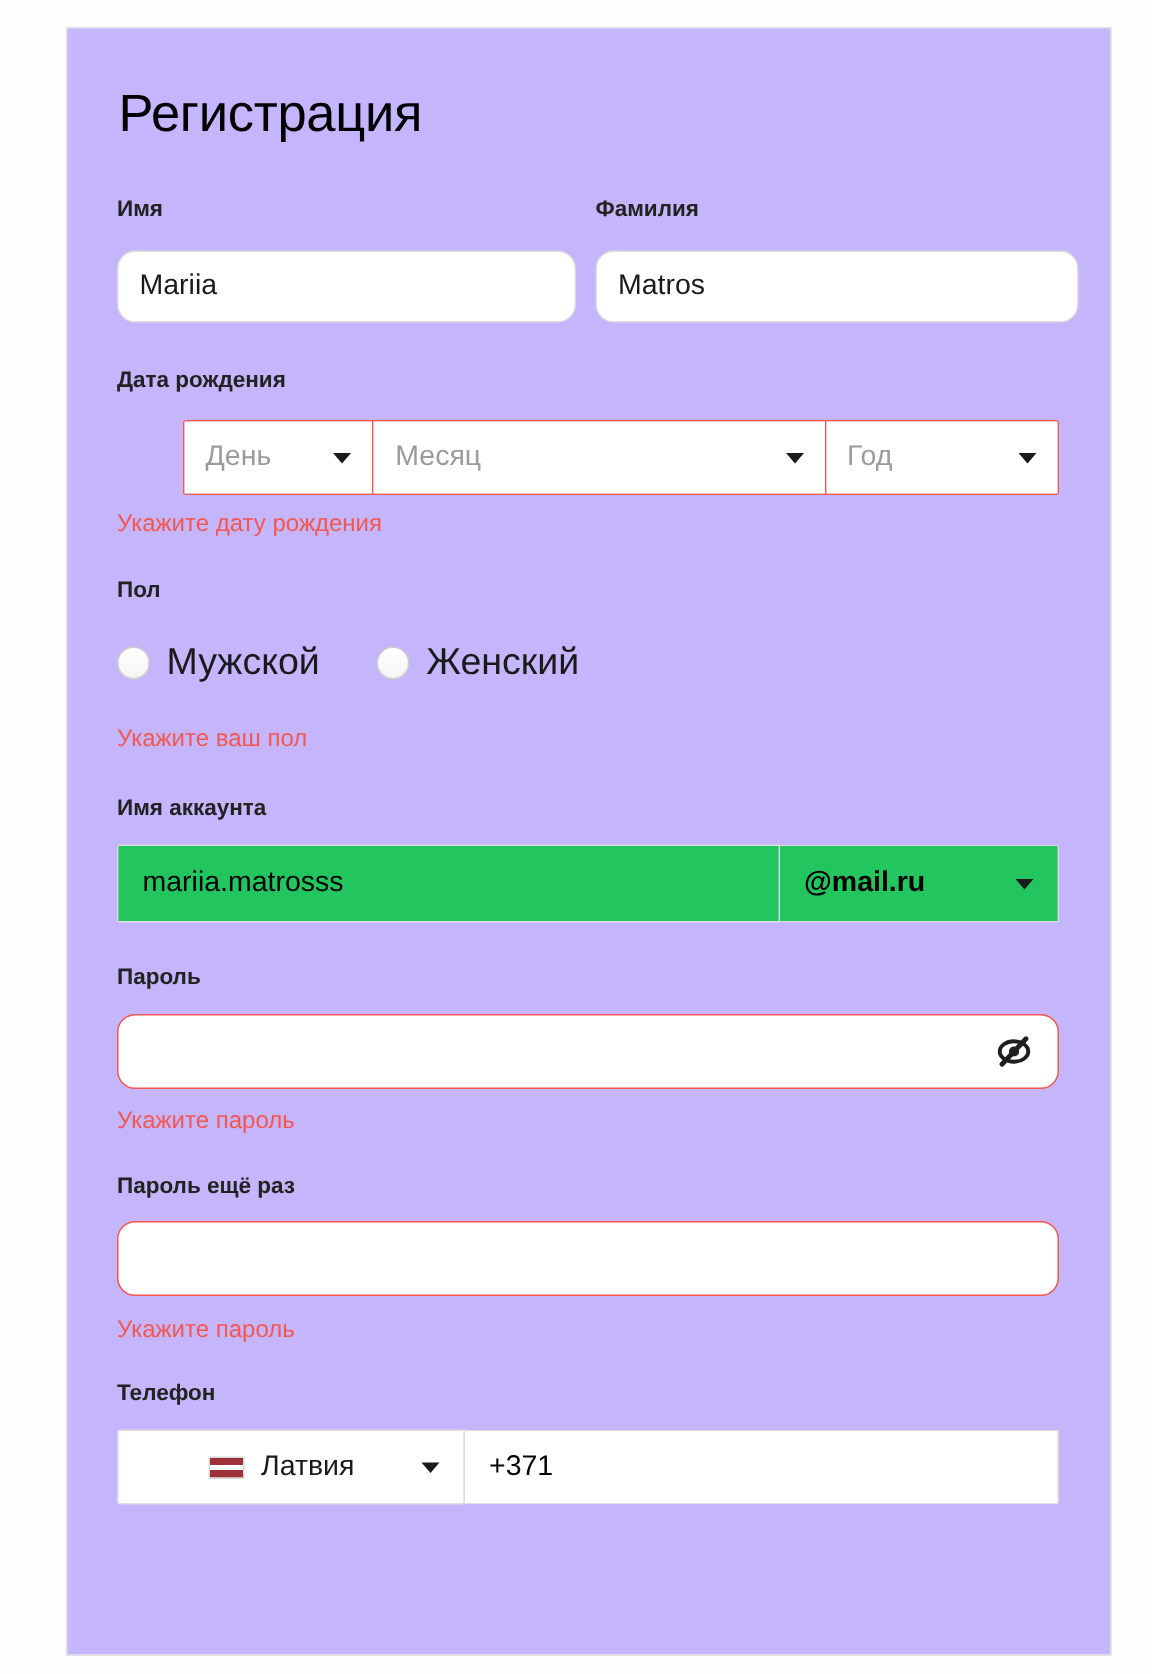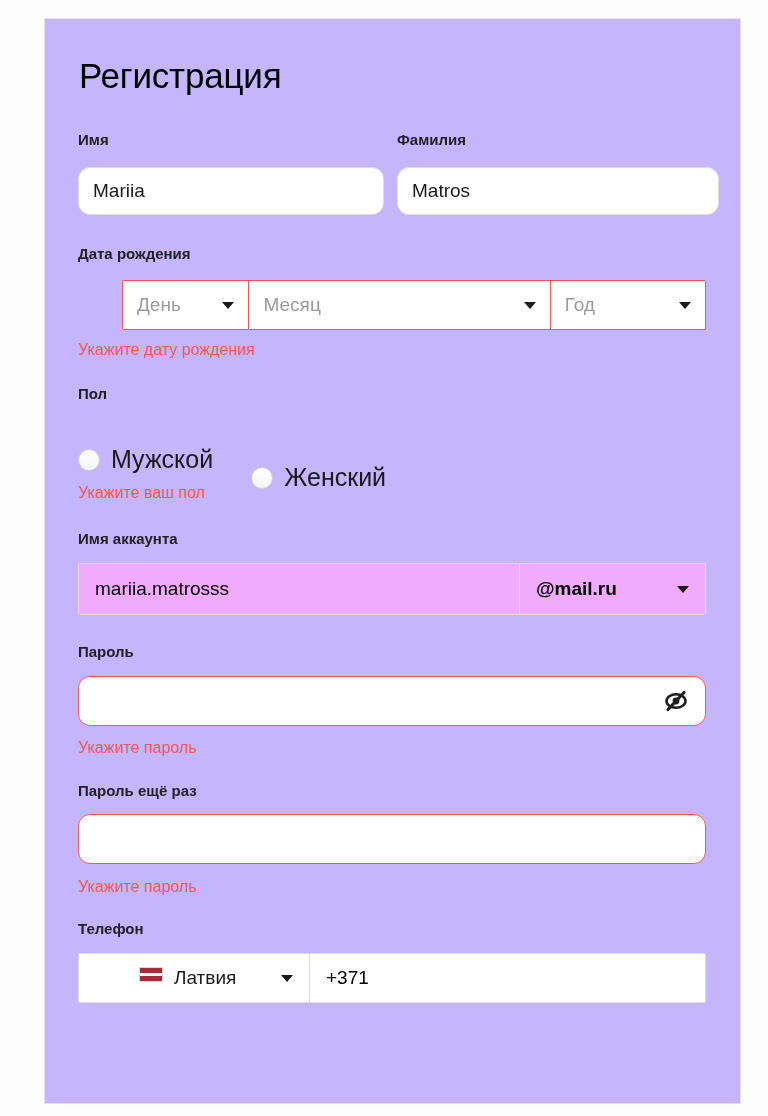--- a/index.html
+++ b/index.html
@@ -105,21 +105,21 @@
     display:inline-block;
   }
   .radio-label { font-size:25px; color:#1a1a1a; margin-left:11px; }
   .radio-group { display:flex; align-items:center; }
   .b-gender-err     { position:absolute; left:78px;  top:483px; }
 
   .b-acct-label     { position:absolute; left:78px;  top:530px; }
   .b-acct-row       { position:absolute; left:78px;  top:563px; width:628px; display:flex; }
   .acct-input { width:442px; border:1px solid #dddddd; border-radius:2px 0 0 2px; }
   .acct-domain{ width:186px; border:1px solid #dddddd; border-left:none; border-radius:0 2px 2px 0;font-weight:bold; }
-  .acct-cell { height:50px; display:flex; align-items:center; padding:0 16px; background:#f0abfc; font-size:19px;text-align:right; }
+  .acct-cell { height:50px; display:flex; align-items:center; padding:0 16px; background:#22c55e; font-size:19px;text-align:right; }
   .acct-domain .acct-cell { justify-content:space-between; }
 
   .b-pwd-label      { position:absolute; left:78px;  top:643px; }
   .b-pwd-input      { position:absolute; left:78px;  top:676px; width:628px; }
   .b-pwd-err        { position:absolute; left:78px;  top:738px; }
 
   .b-pwd2-label     { position:absolute; left:78px;  top:782px; }
   .b-pwd2-input     { position:absolute; left:78px;  top:814px; width:628px; }
   .b-pwd2-err       { position:absolute; left:78px;  top:877px; }
 
@@ -130,21 +130,21 @@
   .ph-cell { height:48px; display:flex; align-items:center; padding:0 16px; background:#fff; font-size:19px; }
   .ph-country .ph-cell { justify-content:space-between; }
   .flag {
     width:24px; height:15px; display:inline-block;
     background: linear-gradient(to bottom,
       #9e3039 0%, #9e3039 38%,
       #ffffff 38%, #ffffff 62%,
       #9e3039 62%, #9e3039 100%);
     border:1px solid #d8d8d8;
   }
-  .country-left { display:flex; align-items:flex-start;padding-left:44px; }
+  .country-left { display:flex; align-items:center;padding-left:44px; }
   .country-name { margin-left:11px; font-size:19px; color:#1a1a1a; }
 
   .b-help           { position:absolute; left:78px;  top:1013px; width:640px; }
   .help-text {
     font-size:17px; color:#9b9b9b; line-height:1.55; margin:0;
   }
   .help-link { color:#2e70cc; text-decoration:none; }
 
   .pwd-eye { margin-left:auto; display:flex; align-items:center; }
 </style>
@@ -190,21 +190,21 @@
     </div>
   </div>
   <div class="error-text b-dob-err">Укажите дату рождения</div>
 
   <div class="field-label b-gender-label">Пол</div>
   <div class="b-gender-row">
     <div class="radio-group">
       <span class="radio"></span>
       <span class="radio-label">Мужской</span>
     </div>
-    <div class="radio-group" style="margin-left:38px;margin-top:36px;">
+    <div class="radio-group" style="margin-left:38px;">
       <span class="radio"></span>
       <span class="radio-label">Женский</span>
     </div>
   </div>
   <div class="error-text b-gender-err">Укажите ваш пол</div>
 
   <div class="field-label b-acct-label">Имя аккаунта</div>
   <div class="b-acct-row">
     <div class="acct-input">
       <div class="acct-cell">

